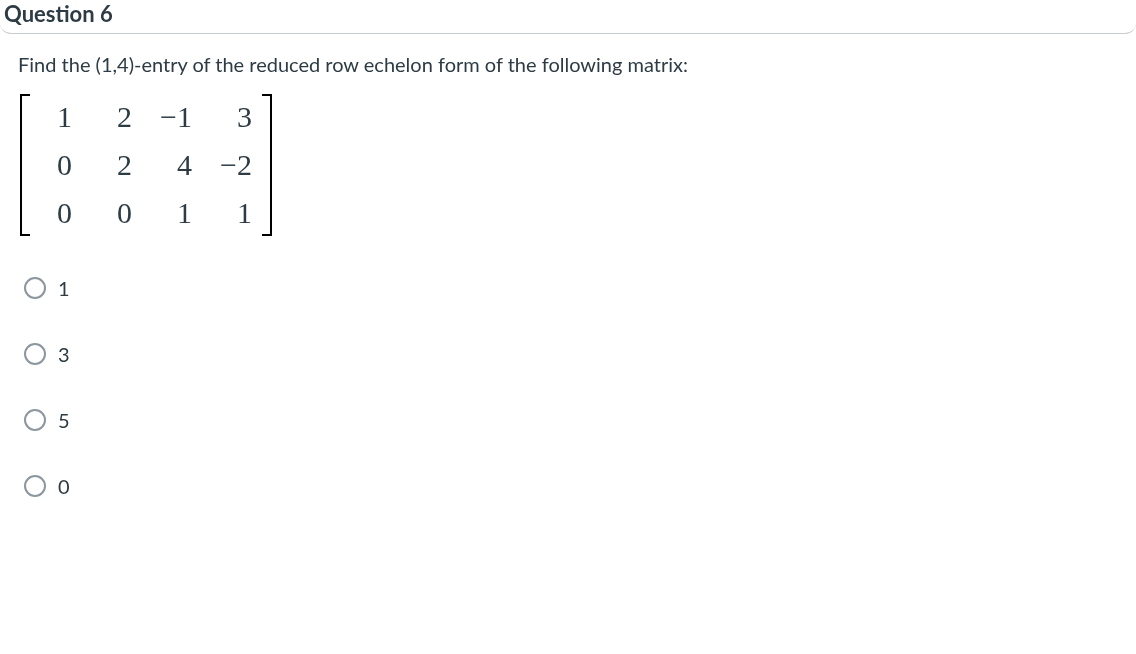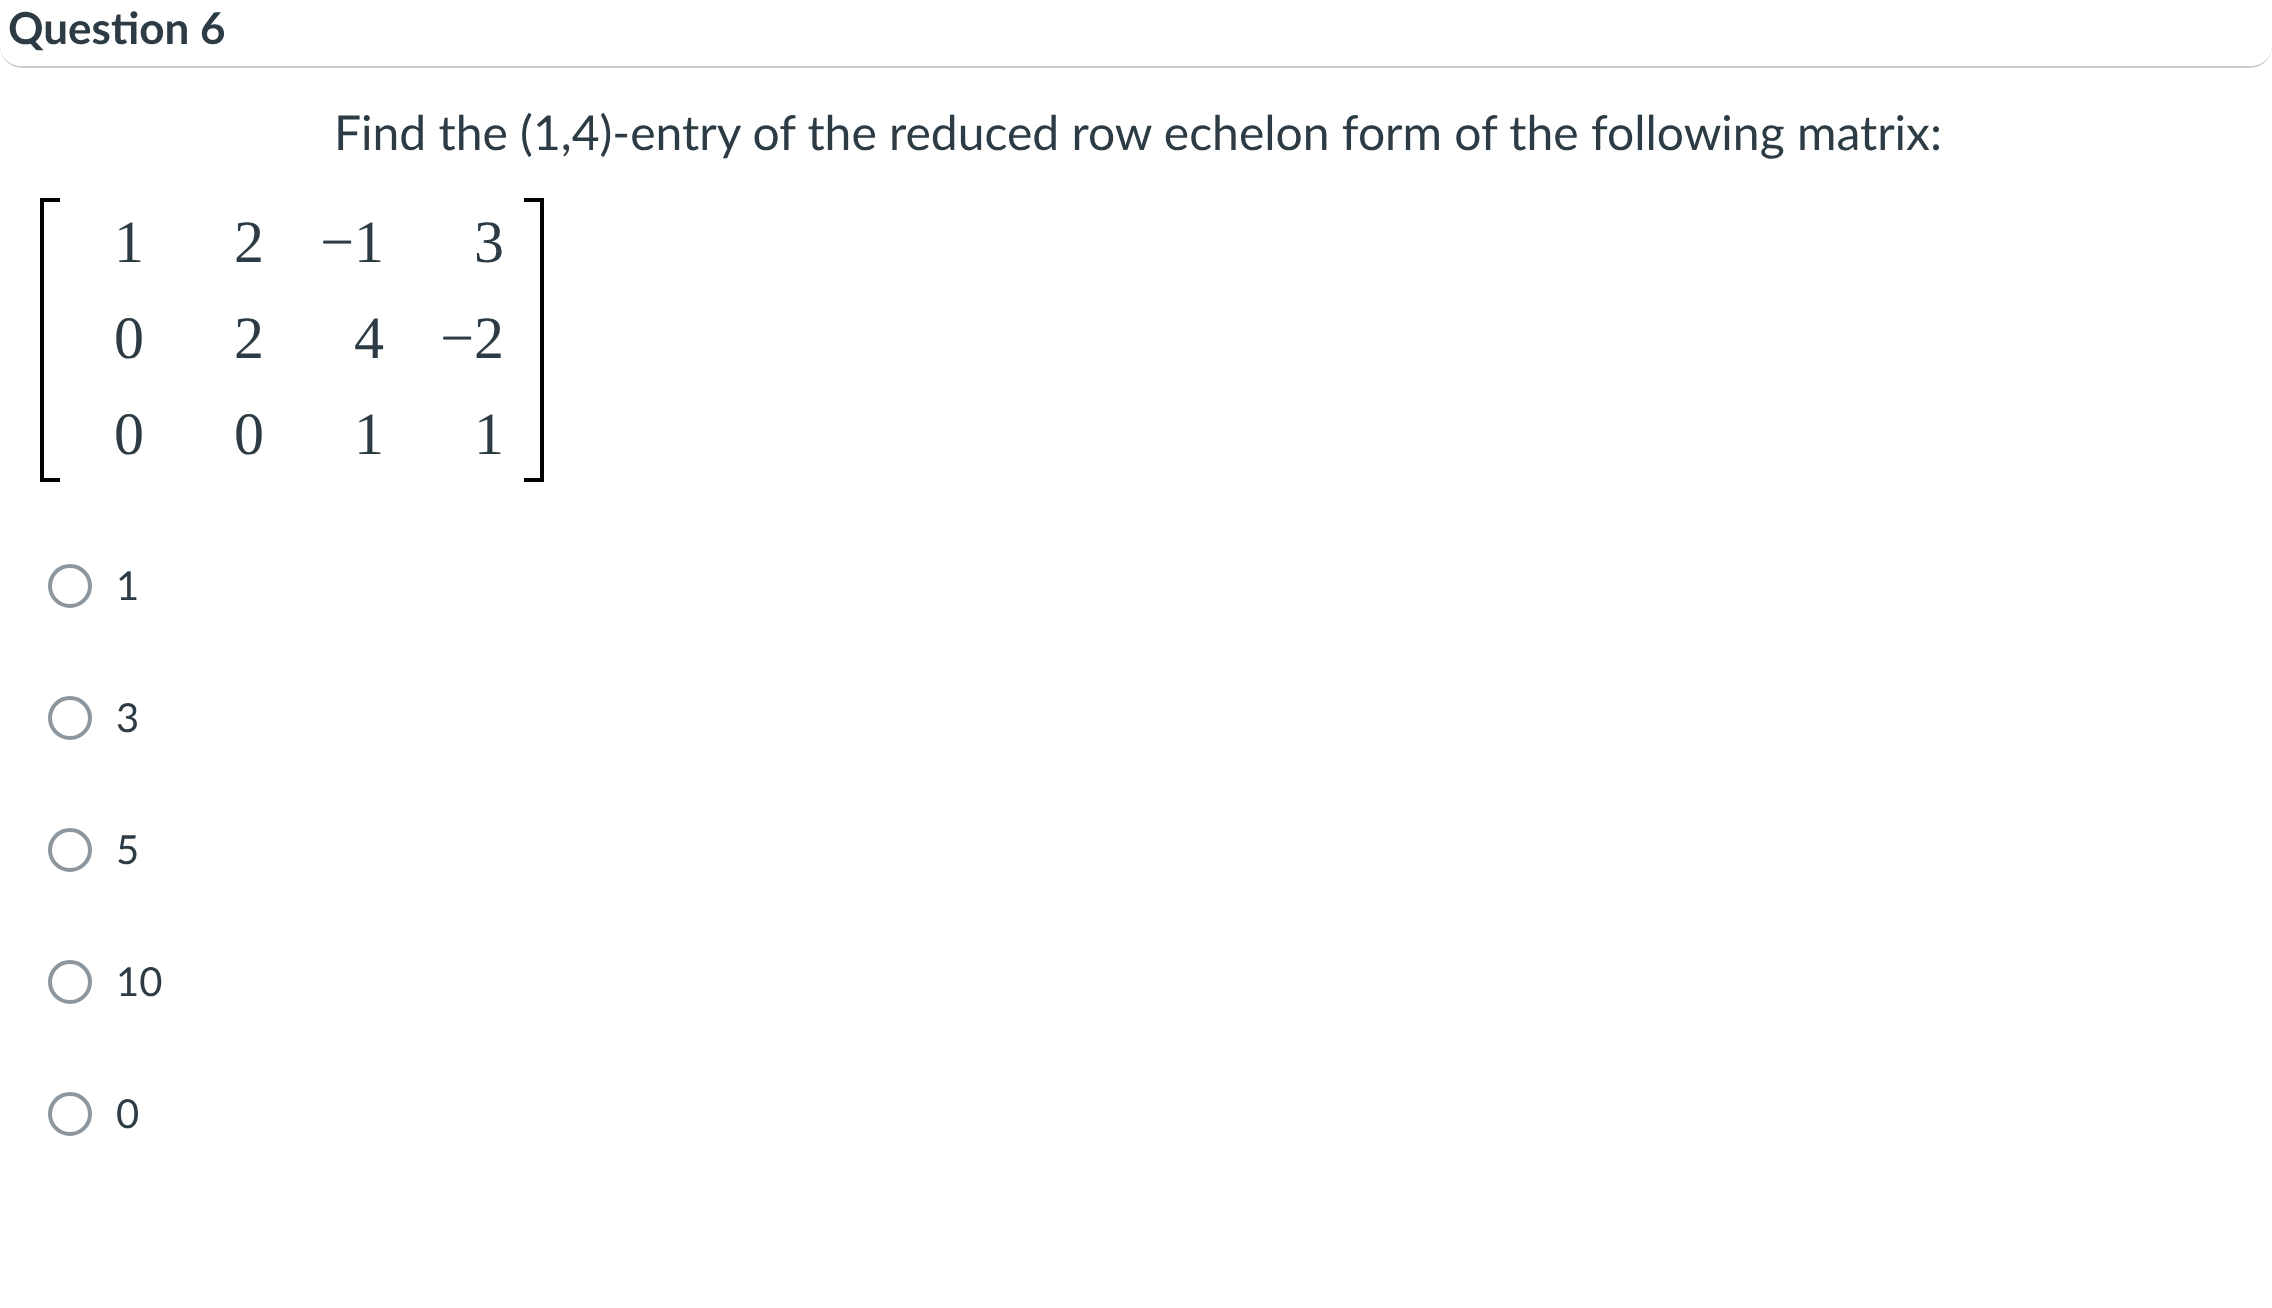--- a/index.html
+++ b/index.html
@@ -15,25 +15,24 @@
     font-size: 22px;
     font-weight: 700;
     padding: 0 0 6px 4px;
     border-bottom: 1px solid #c7cdd1;
     border-radius: 11px;
   }
   .question-body {
     padding: 18px 16px 0 18px;
   }
   .prompt {
-    font-size: 24px;
+    font-size: 20px;
     font-weight: 400;
     color: #2d3b45;
     margin-bottom: 18px;
-    text-align: center;
   }
   .matrix {
     display: inline-flex;
     align-items: stretch;
     font-family: "Times New Roman", Times, serif;
     font-size: 30px;
     line-height: 1.0;
     margin-bottom: 40px;
     margin-left: 2px;
   }
@@ -119,21 +118,17 @@
     <label class="option">
       <span class="radio"></span>
       <span class="option-label">3</span>
     </label>
     <label class="option">
       <span class="radio"></span>
       <span class="option-label">5</span>
     </label>
     <label class="option">
       <span class="radio"></span>
-      <span class="option-label">10</span>
-    </label>
-    <label class="option">
-      <span class="radio"></span>
       <span class="option-label">0</span>
     </label>
   </div>
 
 </div>
 
 </body></html>

